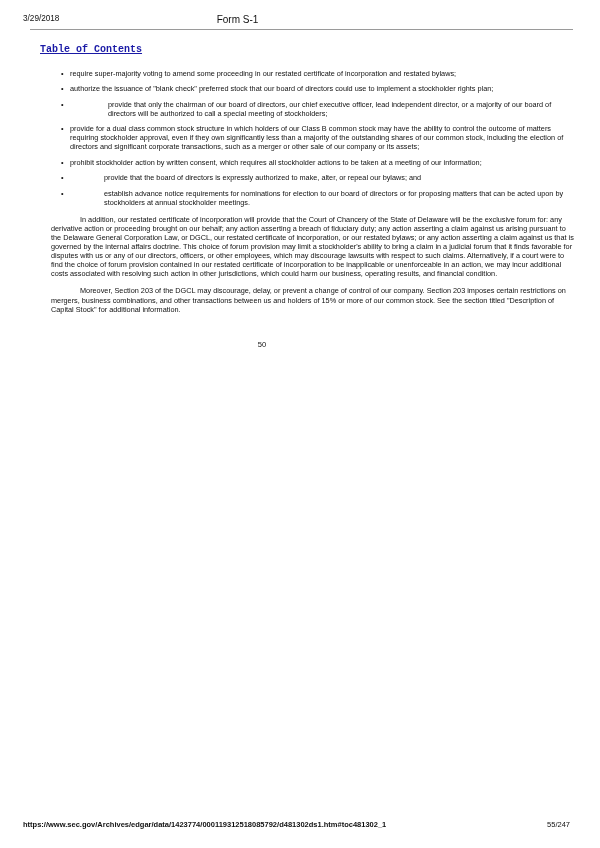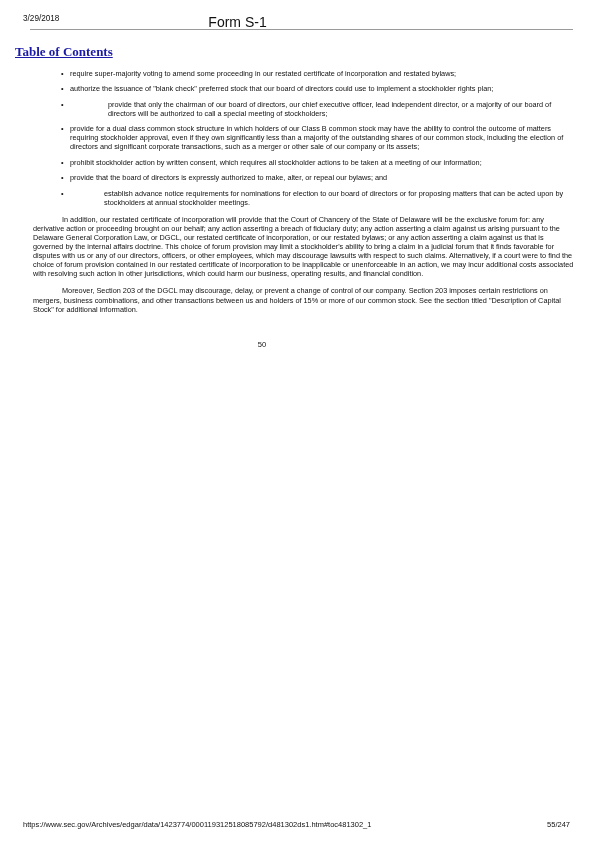--- a/index.html
+++ b/index.html
@@ -1,28 +1,28 @@
 <!DOCTYPE html>
 <html><head>
   <meta charset="utf-8">
   <style>
     html, body { margin: 0; padding: 0; background: #ffffff; }
     body { width: 600px; height: 848px; position: relative; overflow: hidden;
            font-family: "Liberation Sans", sans-serif; color: #111; }
     .hdr-date { position: absolute; left: 23px; top: 14px; font-size: 8.2px; }
-    .hdr-title { position: absolute; left: 0; width: 475px; top: 14px; text-align: center; font-size: 14px; }
+    .hdr-title { position: absolute; left: 0; width: 475px; top: 14px; text-align: center; font-size: 10px; }
     .hdr-rule { position: absolute; left: 30px; right: 27px; top: 29px; height: 0; border-top: 1px solid #9a9a9a; }
-    .toc { position: absolute; left: 15px; top: 44px; font-family: Liberation Serif, serif;
-           font-size: 13px; font-weight: bold; color: #1a1aa6; text-decoration: underline; }
+    .toc { position: absolute; left: 40px; top: 44px; font-family: Liberation Mono, monospace;
+           font-size: 10px; font-weight: bold; color: #1a1aa6; text-decoration: underline; }
     .content { position: absolute; left: 33px; width: 536px; top: 69px; font-size: 7.3px; line-height: 9.1px; }
     .bul { position: absolute; left: 28px; }
     .bul-text { display: block; padding-left: 39px; }
     p.para { margin: 0 0 8px 0; text-indent: 29px; text-align: left; padding-left: 0; margin-left: 0; }
     .pagenum { position: absolute; left: 0; width: 524px; top: 340px; text-align: center; font-size: 7.6px; }
-    .footer-url { position: absolute; left: 23px; top: 820px; font-size: 7.5px; }
+    .footer-url { position: absolute; left: 23px; top: 820px; font-size: 7.5px; font-weight: bold; }
     .footer-page { position: absolute; right: 30px; top: 820px; font-size: 7.5px; }
   </style>
 </head>
 <body>
 
 <div class="hdr-date">3/29/2018</div>
 <div class="hdr-title">Form S-1</div>
 <div class="hdr-rule"></div>
 
 <a class="toc" href="#">Table of Contents</a>
@@ -43,28 +43,28 @@
   <div style="position:relative; margin-bottom:6.3px;">
     <span class="bul" style="left:61px;">•</span>
     <span class="bul-text" style="padding-left:70px;">provide for a dual class common stock structure in which holders of our Class B common stock may have the ability to control the outcome of matters requiring stockholder approval, even if they own significantly less than a majority of the outstanding shares of our common stock, including the election of directors and significant corporate transactions, such as a merger or other sale of our company or its assets;</span>
   </div>
   <div style="position:relative; margin-bottom:6.3px;">
     <span class="bul" style="left:61px;">•</span>
     <span class="bul-text" style="padding-left:70px;">prohibit stockholder action by written consent, which requires all stockholder actions to be taken at a meeting of our information;</span>
   </div>
   <div style="position:relative; margin-bottom:6.3px;">
     <span class="bul" style="left:61px;">•</span>
-    <span class="bul-text" style="padding-left:70px;">provide that the board of directors is expressly authorized to make, alter, or repeal our bylaws; and</span>
+    <span class="bul-text" style="padding-left:104px;">provide that the board of directors is expressly authorized to make, alter, or repeal our bylaws; and</span>
   </div>
   <div style="position:relative; margin-bottom:8px;">
     <span class="bul" style="left:61px;">•</span>
     <span class="bul-text" style="padding-left:104px;">establish advance notice requirements for nominations for election to our board of directors or for proposing matters that can be acted upon by stockholders at annual stockholder meetings.</span>
   </div>
 
-  <div style="padding-left:33px;">
+  <div style="padding-left:51px;">
     <p class="para">In addition, our restated certificate of incorporation will provide that the Court of Chancery of the State of Delaware will be the exclusive forum for: any derivative action or proceeding brought on our behalf; any action asserting a breach of fiduciary duty; any action asserting a claim against us arising pursuant to the Delaware General Corporation Law, or DGCL, our restated certificate of incorporation, or our restated bylaws; or any action asserting a claim against us that is governed by the internal affairs doctrine. This choice of forum provision may limit a stockholder's ability to bring a claim in a judicial forum that it finds favorable for disputes with us or any of our directors, officers, or other employees, which may discourage lawsuits with respect to such claims. Alternatively, if a court were to find the choice of forum provision contained in our restated certificate of incorporation to be inapplicable or unenforceable in an action, we may incur additional costs associated with resolving such action in other jurisdictions, which could harm our business, operating results, and financial condition.</p>
     <p class="para">Moreover, Section 203 of the DGCL may discourage, delay, or prevent a change of control of our company. Section 203 imposes certain restrictions on mergers, business combinations, and other transactions between us and holders of 15% or more of our common stock. See the section titled "Description of Capital Stock" for additional information.</p>
   </div>
 </div>
 
 <div class="pagenum">50</div>
 
 <div class="footer-url">https://www.sec.gov/Archives/edgar/data/1423774/000119312518085792/d481302ds1.htm#toc481302_1</div>
 <div class="footer-page">55/247</div>
 

